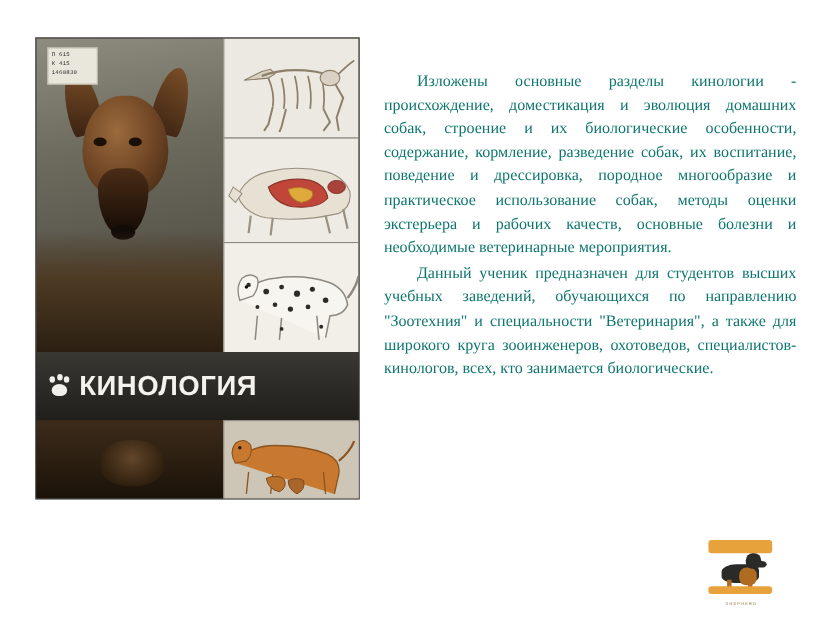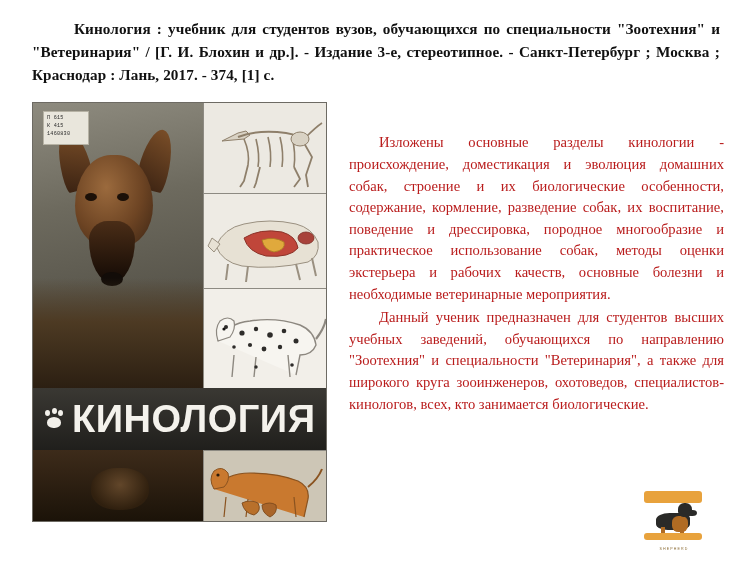--- a/index.html
+++ b/index.html
@@ -193,21 +193,21 @@
     position: absolute; width: 5px; height: 6px;
     background: #f2f0ea; border-radius: 50%;
     top: 2px;
   }
   .titleband .paw .t1 { left: 2px; }
   .titleband .paw .t2 { left: 8.5px; top: 0px; }
   .titleband .paw .t3 { left: 15px; }
   .cover-title {
     font-family: "Liberation Sans", sans-serif;
     font-weight: bold;
-    font-size: 38px;
+    font-size: 25px;
     color: #f4f2ec;
     letter-spacing: 0.5px;
     white-space: nowrap;
   }
 
   .puppies-cell {
     position: absolute;
     left: 170px; top: 62px;
     width: 125px; height: 73px;
     background: #cfc8b8;
@@ -237,21 +237,21 @@
     padding-left: 22px;
     padding-right: 4px;
     padding-top: 30px;
   }
   .para {
     font-size: 14.6px;
     line-height: 1.48;
     text-align: justify;
     text-indent: 30px;
     margin: 0 0 2px 0;
-    color: #b91c1c;
+    color: #0f766e;
   }
 
   
   .logo {
     position: absolute;
     right: 40px;
     bottom: 10px;
     width: 72px;
     height: 62px;
   }
@@ -321,21 +321,20 @@
     color: #8a6a33;
   }
 
   svg { display: block; }
 </style>
 </head>
 <body>
 
 <div class="page">
 
-  <div class="title">Кинология : учебник для студентов вузов, обучающихся по специальности "Зоотехния" и "Ветеринария" / [Г. И. Блохин и др.]. - Издание 3-е, стереотипное. - Санкт-Петербург ; Москва ; Краснодар : Лань, 2017. - 374, [1] с.</div>
 
   <div class="content">
 
     <div class="cover">
       <div class="cover-grid">
 
         <div class="cell-photo-main">
           <div class="dog-head">
             <div class="ear-l"></div>
             <div class="ear-r"></div>

